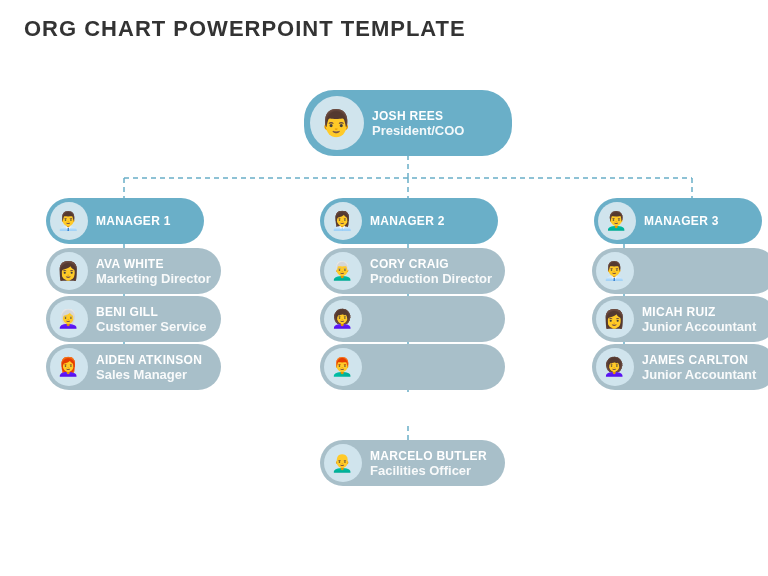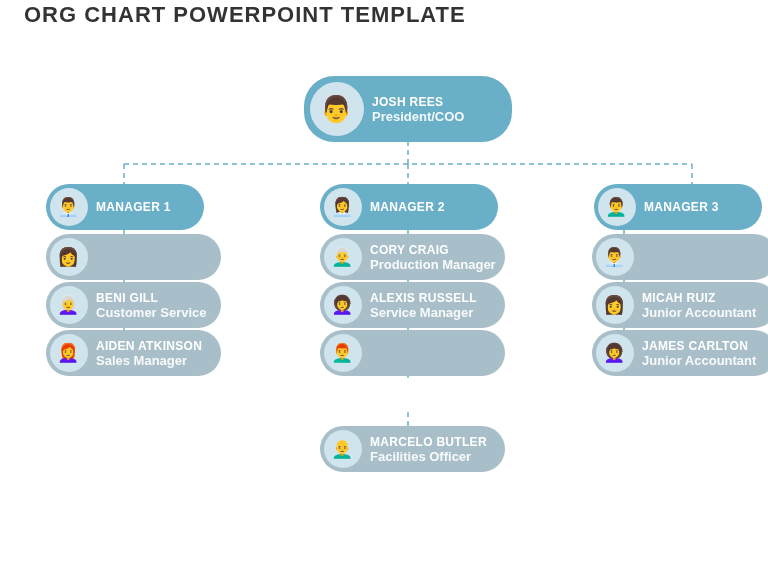--- a/index.html
+++ b/index.html
@@ -6,21 +6,21 @@
     body {
       font-family: 'Segoe UI', Arial, sans-serif;
       background: #ffffff;
       width: 768px;
       min-height: 576px;
       overflow: hidden;
     }
     .page {
       width: 768px;
       min-height: 576px;
-      padding: 2px 24px 18px 24px;
+      padding: 16px 24px 18px 24px;
       position: relative;
     }
     .page-title {
       font-size: 22px;
       font-weight: 800;
       color: #333;
       letter-spacing: 1px;
       margin-bottom: 18px;
       text-transform: uppercase;
     }
@@ -152,20 +152,24 @@
 
     <div class="node node-blue" style="left:570px; top:138px; width:168px;">
       <div class="avatar">👨‍🦱</div>
       <div class="node-text">
         <span class="node-name">MANAGER 3</span>
       </div>
     </div>
 
     <div class="node node-gray" style="left:22px; top:188px; width:175px;">
       <div class="avatar">👩</div>
+      <div class="node-text">
+        <span class="node-name">AVA WHITE</span>
+        <span class="node-title">Marketing Director</span>
+      </div>
     </div>
 
     <div class="node node-gray" style="left:22px; top:236px; width:175px;">
       <div class="avatar">👩‍🦳</div>
       <div class="node-text">
         <span class="node-name">BENI GILL</span>
         <span class="node-title">Customer Service</span>
       </div>
     </div>
 
@@ -174,30 +178,26 @@
       <div class="node-text">
         <span class="node-name">AIDEN ATKINSON</span>
         <span class="node-title">Sales Manager</span>
       </div>
     </div>
 
     <div class="node node-gray" style="left:296px; top:188px; width:185px;">
       <div class="avatar">👨‍🦳</div>
       <div class="node-text">
         <span class="node-name">CORY CRAIG</span>
-        <span class="node-title">Production Manager</span>
+        <span class="node-title">Production Director</span>
       </div>
     </div>
 
     <div class="node node-gray" style="left:296px; top:236px; width:185px;">
       <div class="avatar">👩‍🦱</div>
-      <div class="node-text">
-        <span class="node-name">ALEXIS RUSSELL</span>
-        <span class="node-title">Service Manager</span>
-      </div>
     </div>
 
     <div class="node node-gray" style="left:296px; top:284px; width:185px;">
       <div class="avatar">👨‍🦰</div>
     </div>
 
     <div class="node node-gray" style="left:296px; top:380px; width:185px;">
       <div class="avatar">👨‍🦲</div>
       <div class="node-text">
         <span class="node-name">MARCELO BUTLER</span>

